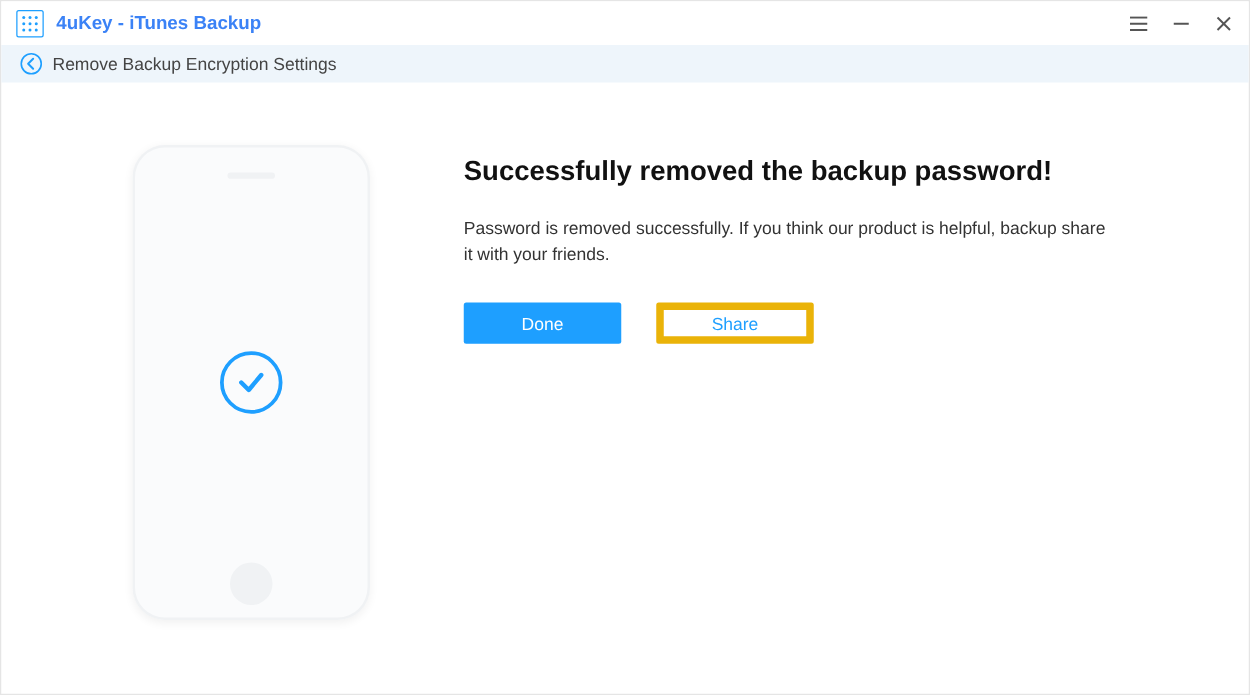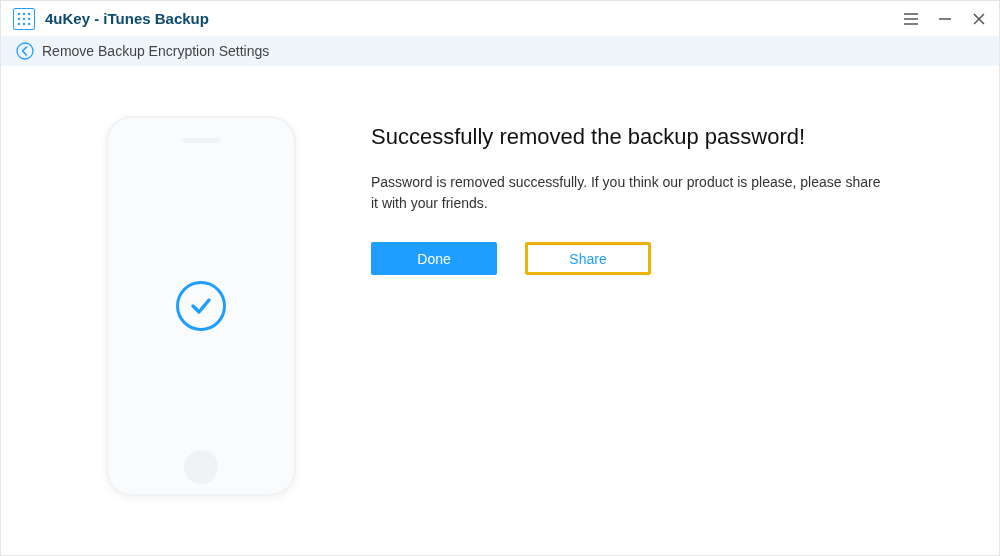--- a/index.html
+++ b/index.html
@@ -22,21 +22,21 @@
       width: 22px;
       height: 22px;
       border: 1px solid #1e9fff;
       border-radius: 2px;
       display: flex;
       align-items: center;
       justify-content: center;
       margin-right: 10px;
     }
     .app-title {
-      color: #0c4a6e;
+      color: #3b82f6;
       font-size: 15px;
       font-weight: 600;
     }
     .titlebar-spacer { flex: 1; }
     .titlebar-controls {
       display: flex;
       gap: 18px;
       align-items: center;
       color: #555;
     }
@@ -114,21 +114,21 @@
       display: flex;
       align-items: center;
       justify-content: center;
     }
     .text-content {
       flex: 1;
       padding-top: 8px;
     }
     .heading {
       font-size: 22px;
-      font-weight: 400;
+      font-weight: 700;
       color: #111;
       margin-bottom: 22px;
     }
     .description {
       font-size: 14px;
       color: #333;
       line-height: 1.5;
       margin-bottom: 28px;
       max-width: 520px;
     }
@@ -147,21 +147,21 @@
       justify-content: center;
       border: none;
     }
     .btn-primary {
       background: #1e9fff;
       color: #fff;
     }
     .btn-secondary {
       background: #fff;
       color: #1e9fff;
-      border: 3px solid #eab308;
+      border: 6px solid #eab308;
     }
   </style>
 </head>
 <body>
 
 <div class="titlebar">
   <div class="app-logo">
     <svg width="14" height="14" viewBox="0 0 14 14">
       <g fill="#1e9fff">
         <circle cx="2" cy="2" r="1.2"></circle>
@@ -221,19 +221,19 @@
       <div class="check-circle">
         <svg width="28" height="28" viewBox="0 0 28 28">
           <path d="M 6 14 L 12 20 L 22 8" fill="none" stroke="#1e9fff" stroke-width="3.5" stroke-linecap="round" stroke-linejoin="round"></path>
         </svg>
       </div>
       <div class="phone-home"></div>
     </div>
   </div>
   <div class="text-content">
     <div class="heading">Successfully removed the backup password!</div>
-    <div class="description">Password is removed successfully. If you think our product is please, please share it with your friends.</div>
+    <div class="description">Password is removed successfully. If you think our product is helpful, backup share it with your friends.</div>
     <div class="button-row">
       <button class="btn btn-primary">Done</button>
       <button class="btn btn-secondary">Share</button>
     </div>
   </div>
 </div>
 
 </body></html>

